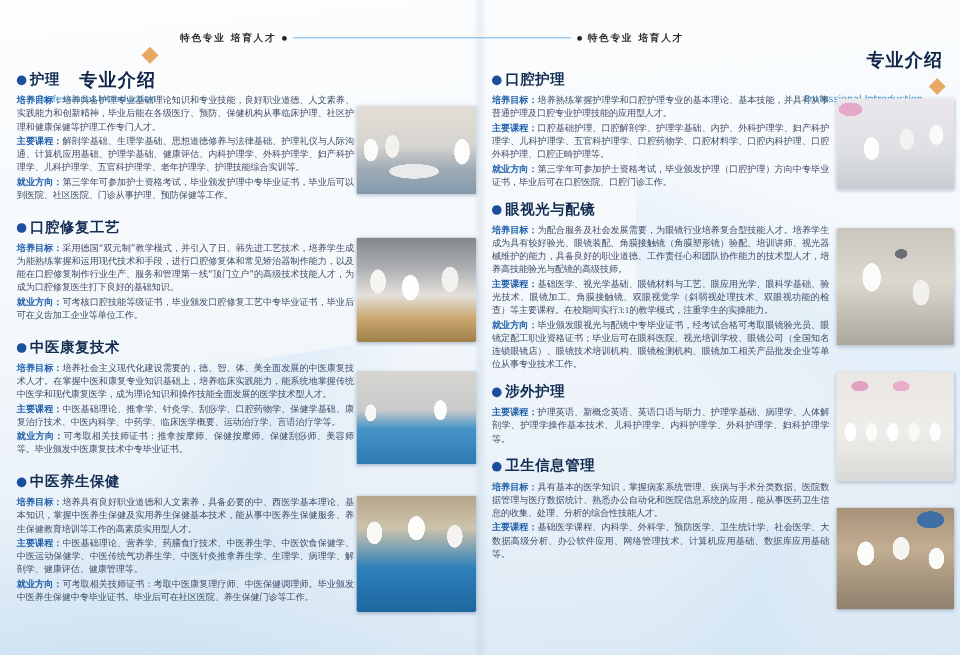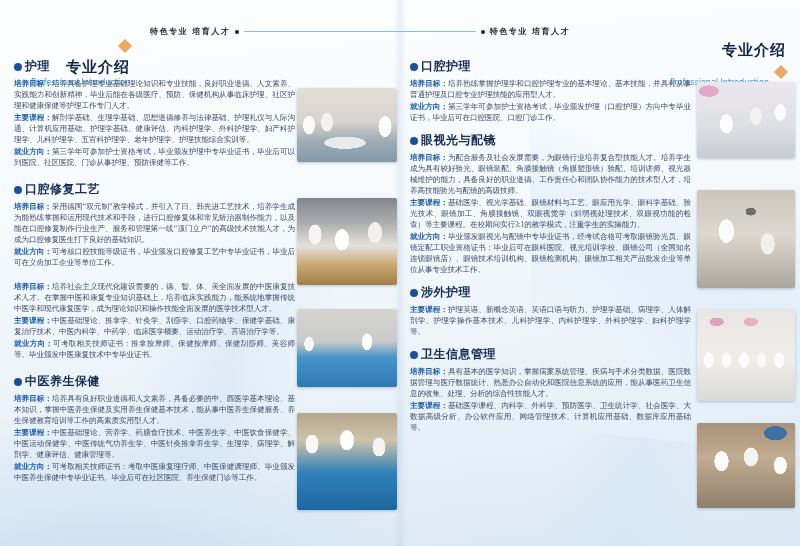--- a/index.html
+++ b/index.html
@@ -149,20 +149,24 @@
     <section class="sec">
       <h3>
         <span class="sbul"></span>
         <span>口腔修复工艺</span>
       </h3>
       <p><span class="lbl">培养目标：</span><span>采用德国“双元制”教学模式，并引入了日、韩先进工艺技术，培养学生成为能熟练掌握和运用现代技术和手段，进行口腔修复体和常见矫治器制作能力，以及能在口腔修复制作行业生产、服务和管理第一线“顶门立户”的高级技术技能人才，为成为口腔修复医生打下良好的基础知识。</span></p>
       <p><span class="lbl">就业方向：</span><span>可考核口腔技能等级证书，毕业颁发口腔修复工艺中专毕业证书，毕业后可在义齿加工企业等单位工作。</span></p>
     </section>
 
     <section class="sec">
+      <h3>
+        <span class="sbul"></span>
+        <span>中医康复技术</span>
+      </h3>
       <p><span class="lbl">培养目标：</span><span>培养社会主义现代化建设需要的，德、智、体、美全面发展的中医康复技术人才。在掌握中医和康复专业知识基础上，培养临床实践能力，能系统地掌握传统中医学和现代康复医学，成为理论知识和操作技能全面发展的医学技术型人才。</span></p>
       <p><span class="lbl">主要课程：</span><span>中医基础理论、推拿学、针灸学、刮痧学、口腔药物学、保健学基础、康复治疗技术、中医内科学、中药学、临床医学概要、运动治疗学、言语治疗学等。</span></p>
       <p><span class="lbl">就业方向：</span><span>可考取相关技师证书：推拿按摩师、保健按摩师、保健刮痧师、美容师等。毕业颁发中医康复技术中专毕业证书。</span></p>
     </section>
 
     <section class="sec">
       <h3>
         <span class="sbul"></span>
         <span>中医养生保健</span>
       </h3>
@@ -174,20 +178,21 @@
   </div>
 
   <div class="col right">
 
     <section class="sec">
       <h3>
         <span class="sbul"></span>
         <span>口腔护理</span>
       </h3>
       <p><span class="lbl">培养目标：</span><span>培养熟练掌握护理学和口腔护理专业的基本理论、基本技能，并具有从事普通护理及口腔专业护理技能的应用型人才。</span></p>
+      <p><span class="lbl">主要课程：</span><span>口腔基础护理、口腔解剖学、护理学基础、内护、外科护理学、妇产科护理学、儿科护理学、五官科护理学、口腔药物学、口腔材料学、口腔内科护理、口腔外科护理、口腔正畸护理等。</span></p>
       <p><span class="lbl">就业方向：</span><span>第三学年可参加护士资格考试，毕业颁发护理（口腔护理）方向中专毕业证书，毕业后可在口腔医院、口腔门诊工作。</span></p>
     </section>
 
     <section class="sec">
       <h3>
         <span class="sbul"></span>
         <span>眼视光与配镜</span>
       </h3>
       <p><span class="lbl">培养目标：</span><span>为配合服务及社会发展需要，为眼镜行业培养复合型技能人才。培养学生成为具有较好验光、眼镜装配、角膜接触镜（角膜塑形镜）验配、培训讲师、视光器械维护的能力，具备良好的职业道德、工作责任心和团队协作能力的技术型人才，培养高技能验光与配镜的高级技师。</span></p>
       <p><span class="lbl">主要课程：</span><span>基础医学、视光学基础、眼镜材料与工艺、眼应用光学、眼科学基础、验光技术、眼镜加工、角膜接触镜、双眼视觉学（斜弱视处理技术、双眼视功能的检查）等主要课程。在校期间实行3:1的教学模式，注重学生的实操能力。</span></p>

